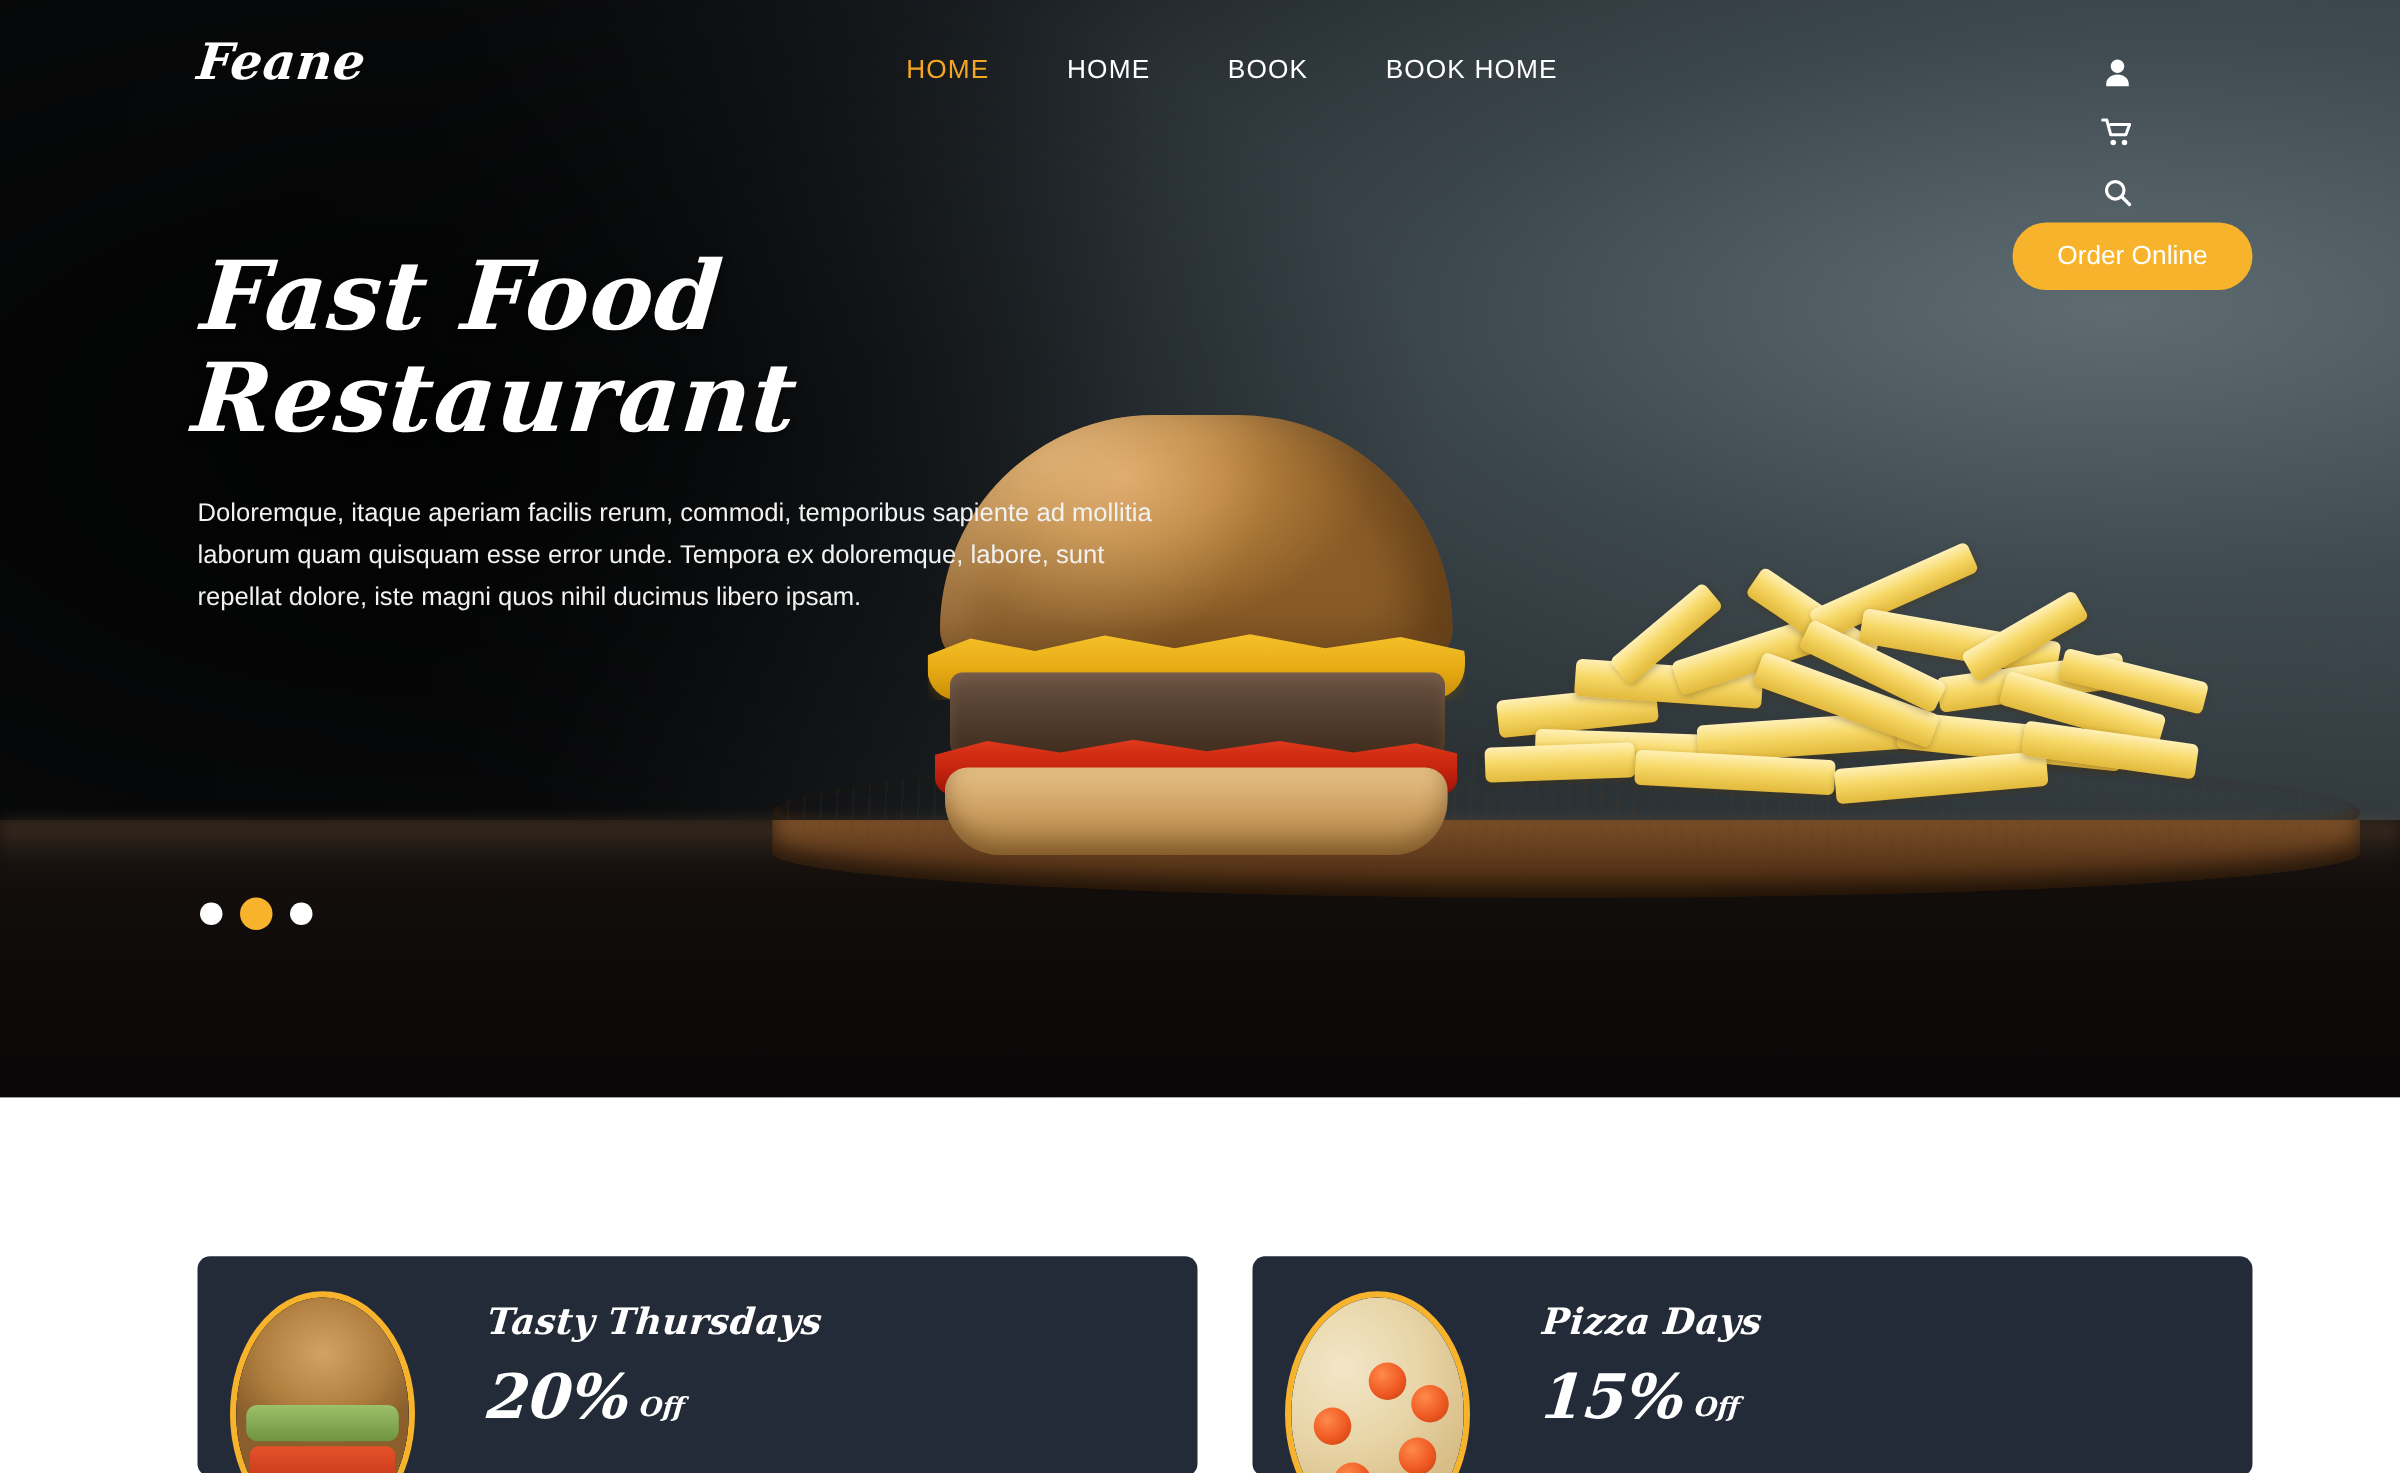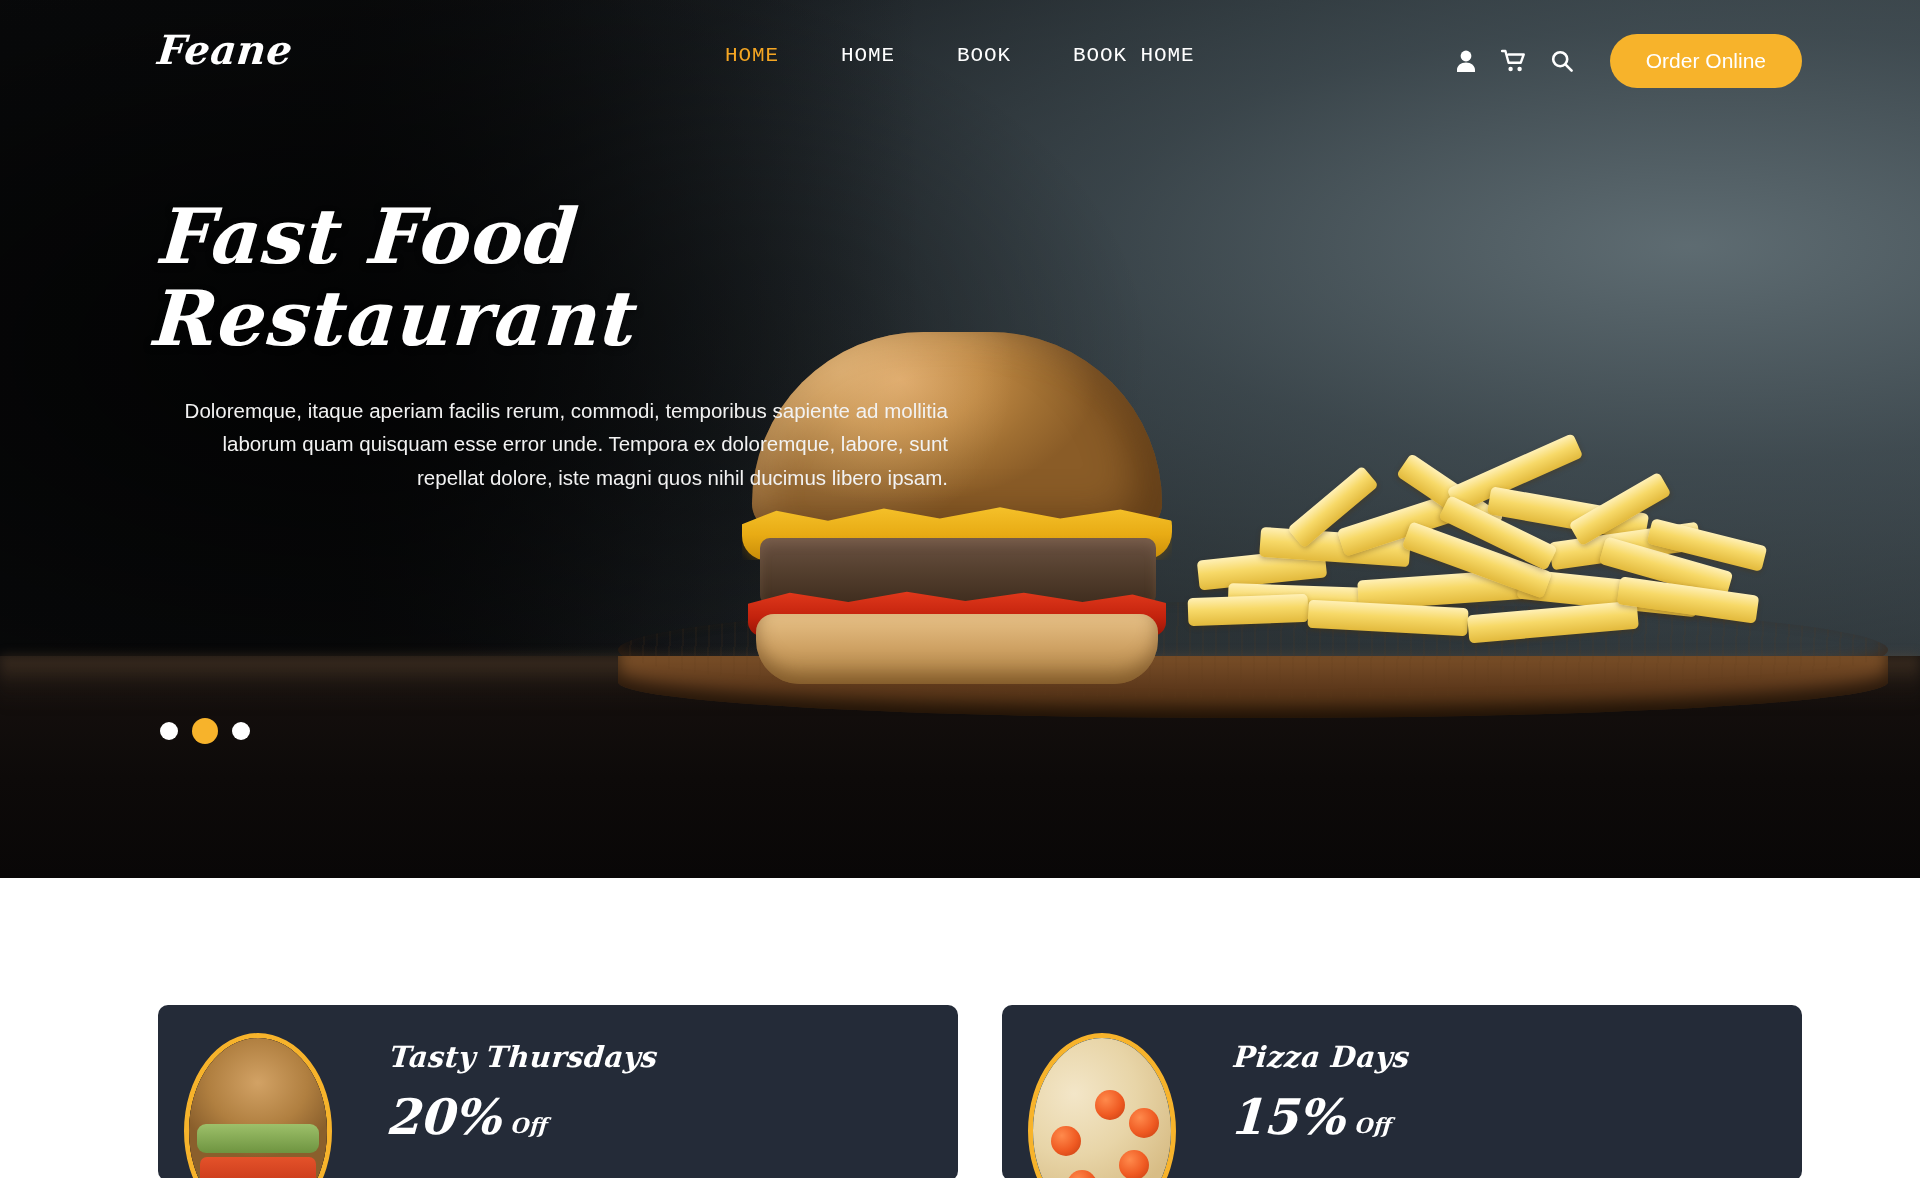--- a/index.html
+++ b/index.html
@@ -128,27 +128,27 @@
     font-size:40px; color:#ffffff;
     letter-spacing:.5px;
     transform:skewX(-6deg);
   }
   .nav{
     position:absolute; left:694px; top:44px;
     display:flex; align-items:center; gap:0;
   }
   .nav a{
     display:block; color:#ffffff; text-decoration:none;
-    font-size:21px; letter-spacing:.9px; padding:0 31px;font-family:Liberation Mono, monospace;
+    font-size:21px; letter-spacing:.9px; padding:0 31px;
   }
   .nav a.active{ color:#f5a623; }
 
   .actions{
     position:absolute; right:118px; top:34px;
-    display:flex; align-items:center; gap:0;
+    display:flex; align-items:center; gap:0;flex-direction:column;
   }
   .icon-btn{
     width:48px; height:48px; display:flex; align-items:center; justify-content:center;
     color:#ffffff; cursor:pointer;
   }
   .icon-btn svg{ display:block; }
   .order-online{
     margin-left:24px;
     background:#f7b32b;
     color:#ffffff;
@@ -166,21 +166,21 @@
     font-family:"DejaVu Serif", serif;
     font-style:italic; font-weight:700;
     font-size:76px; line-height:1.08;
     color:#ffffff; letter-spacing:1px;
     transform:skewX(-5deg);
     text-shadow:0 2px 6px rgba(0,0,0,.5);
   }
   .hero-text{
     margin-top:34px;
     font-size:20.5px; line-height:1.62;
-    color:#f2f2f2; max-width:790px;text-align:right;
+    color:#f2f2f2; max-width:790px;
   }
   .order-now{
     margin-top:46px;
     display:inline-block;
     background:#f7b32b; color:#ffffff;
     border:none; border-radius:30px;
     font-family:"Liberation Sans", sans-serif;
     font-size:22px;
     padding:17px 52px;
     cursor:pointer;

